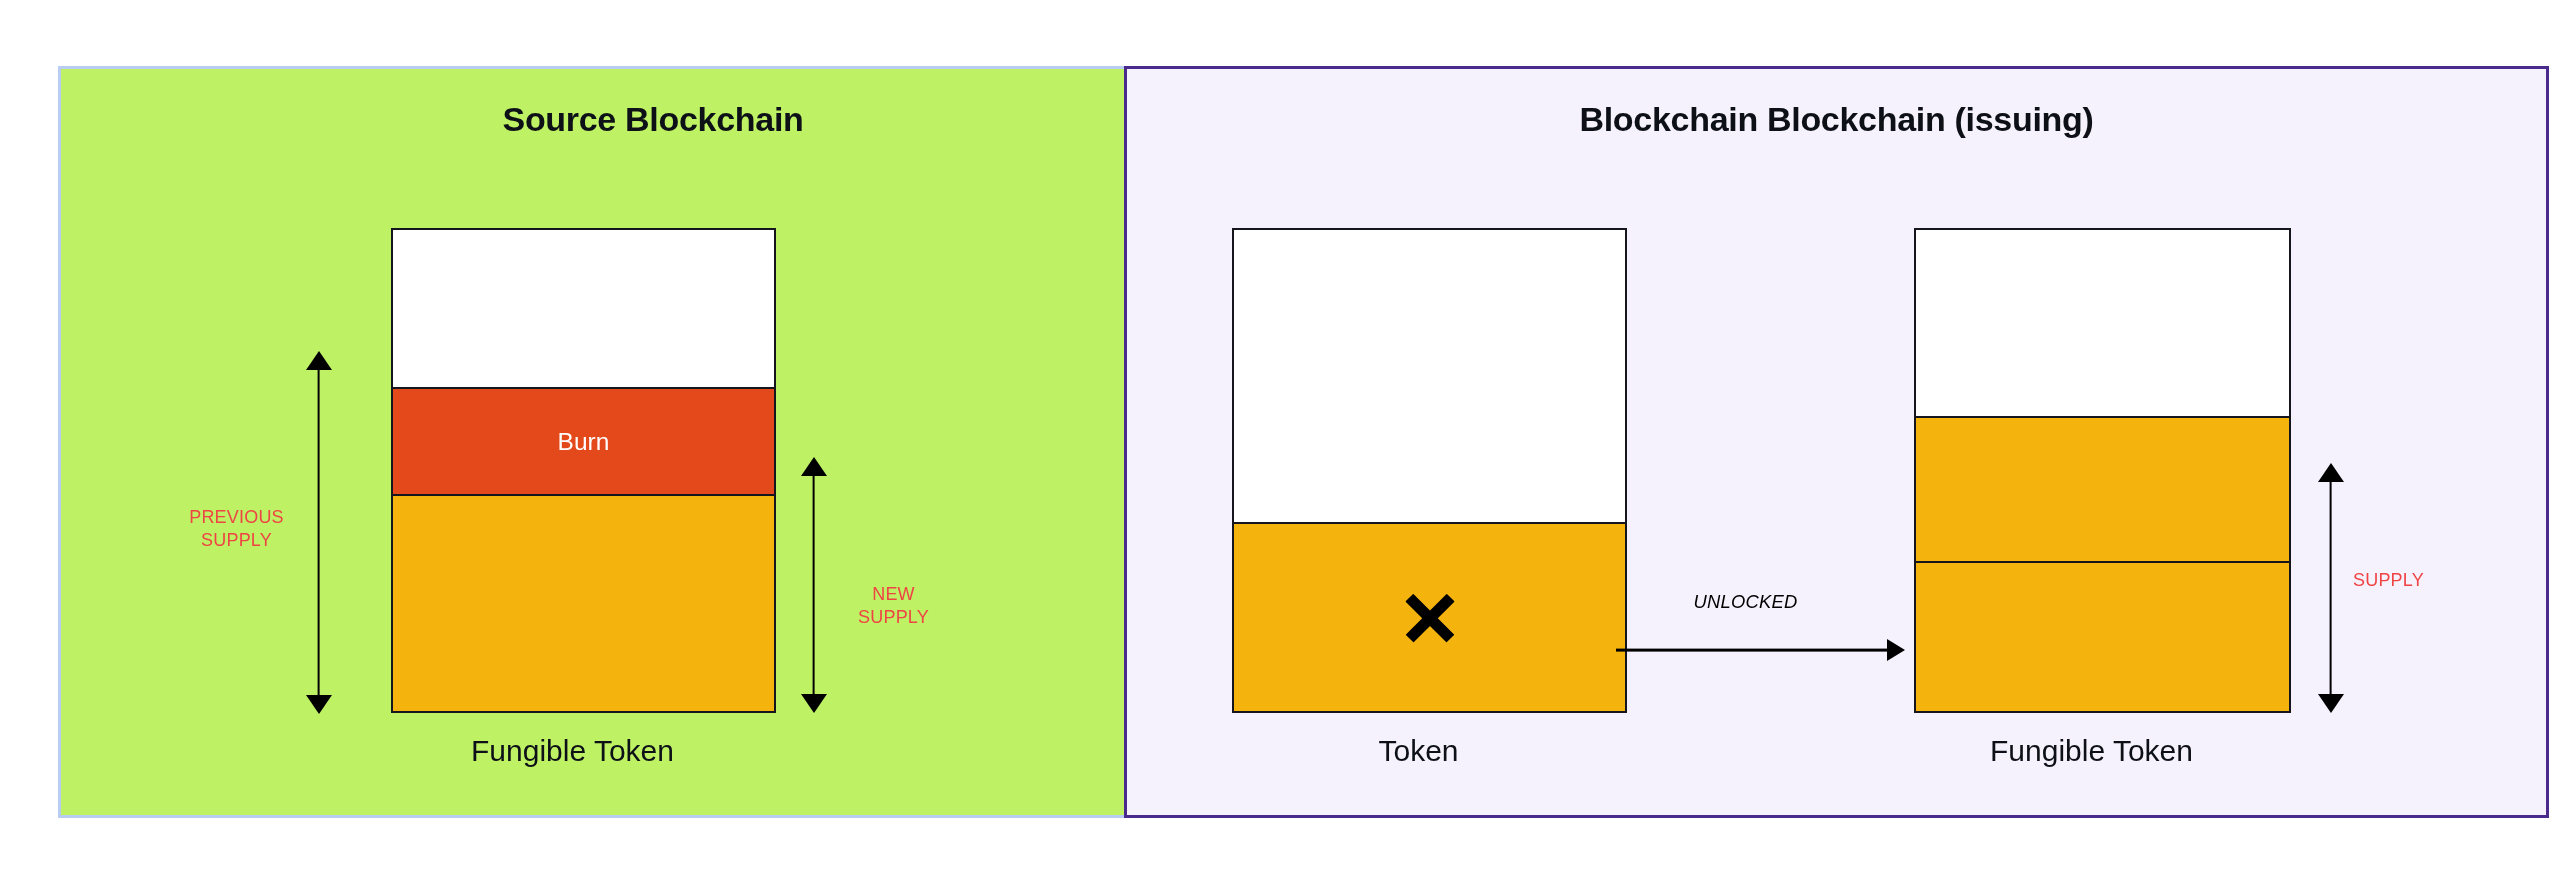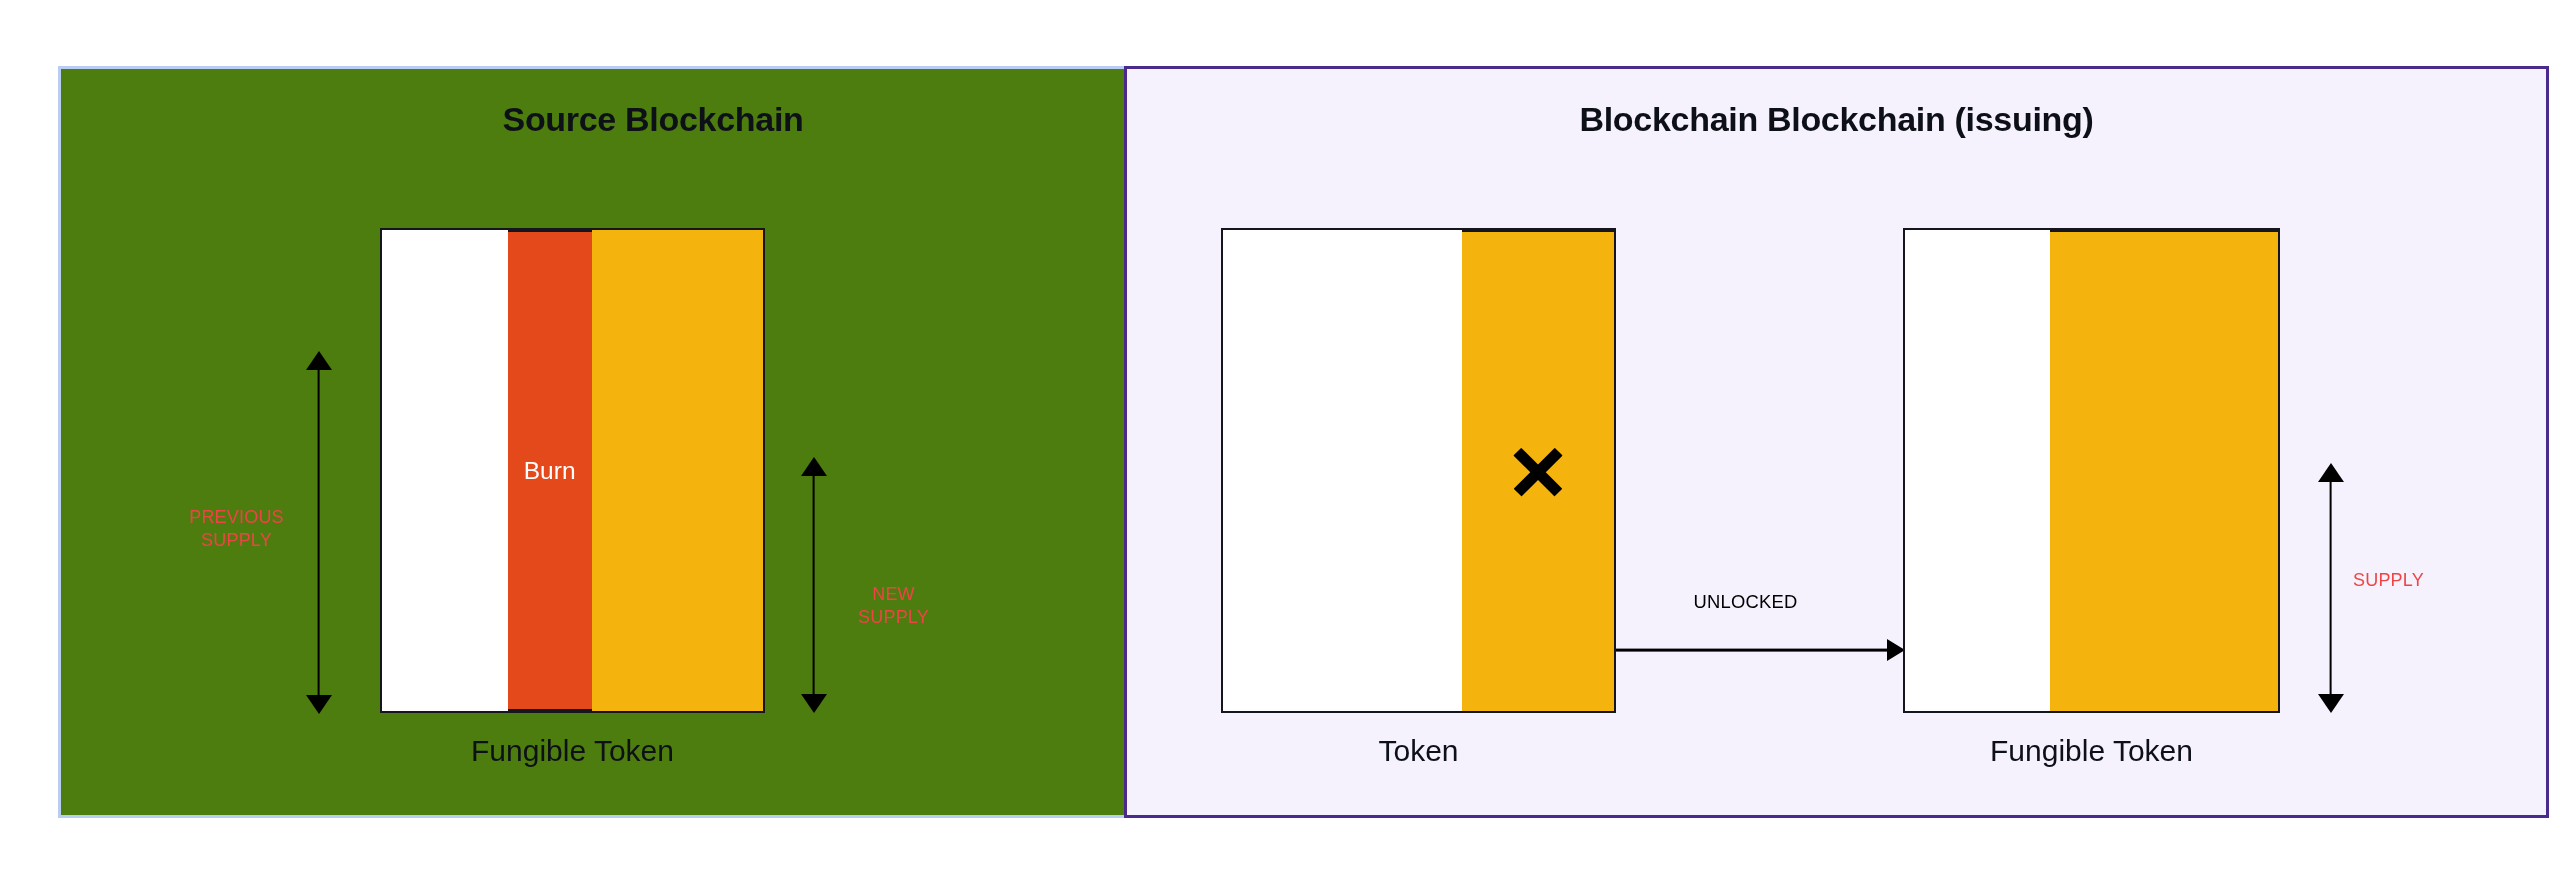--- a/index.html
+++ b/index.html
@@ -2,31 +2,31 @@
 <html style="font-size:9px"><head>
 <meta charset="utf-8">
 <style>
   html,body{margin:0;padding:0;background:#ffffff;}
   body{width:2576px;height:881px;position:relative;overflow:hidden;
        font-family:"Liberation Sans","DejaVu Sans",sans-serif;
        -webkit-font-smoothing:antialiased;}
 
   .panel{position:absolute;box-sizing:border-box;}
   #source-panel{left:58px;top:66px;width:1190px;height:752px;
-                background:#4d7c0f;border:3.3px solid #B9CCF2;}
+                background:#bef264;border:3.3px solid #B9CCF2;}
   #destination-panel{left:1124px;top:66px;width:1425px;height:752px;
                      background:#F6F2FD;border:3.9px solid #4B2A8E;}
 
   .panel-title{position:absolute;top:31px;left:0;width:100%;text-align:center;
                font-size:34px;font-weight:700;color:#0D1117;letter-spacing:-0.3px;
                white-space:nowrap;}
 
   
   .stack{position:absolute;box-sizing:border-box;border:2.8px solid #15161D;
-         background:#ffffff;display:flex;flex-direction:row;}
+         background:#ffffff;display:flex;flex-direction:column;margin-left:11px;}
   .seg{box-sizing:border-box;width:100%;position:relative;
        display:flex;align-items:center;justify-content:center;}
   .seg.white{background:#ffffff;}
   .seg.burn{background:#E4491C;border-top:2.8px solid #15161D;
             border-bottom:2.8px solid #15161D;}
   .seg.amber{background:#F5B30D;}
   .seg.amber-top{background:#F5B30D;border-top:2.8px solid #15161D;}
   .seg.amber-div{background:#F5B30D;border-top:2.8px solid #15161D;}
   .seg-label{font-size:24.5px;font-weight:400;color:#ffffff;}
 
@@ -48,21 +48,21 @@
 
   
   #unlocked-arrow{position:absolute;left:1616px;top:639px;width:289px;height:22px;}
   #unlocked-arrow .hshaft{position:absolute;left:0;top:50%;
         transform:translateY(-50%);height:2.8px;width:calc(100% - 15.6px);background:#000;}
   #unlocked-arrow .hhead{position:absolute;right:0;top:50%;
         transform:translateY(-50%);width:0;height:0;
         border-top:11.7px solid transparent;border-bottom:11.7px solid transparent;
         border-left:18px solid #000;}
   #unlocked-label{position:absolute;left:1616px;top:591px;width:259px;
-        text-align:center;font-size:18.4px;color:#000;letter-spacing:0.2px;}
+        text-align:center;font-size:18.4px;color:#000;letter-spacing:0.2px;font-style:italic;}
 
   
   .x-mark{position:relative;width:56px;height:56px;}
   .x-mark i{position:absolute;left:50%;top:50%;width:58px;height:10.6px;
             background:#000;border-radius:0.6px;}
   .x-mark i.a{transform:translate(-50%,-50%) rotate(45deg);}
   .x-mark i.b{transform:translate(-50%,-50%) rotate(-45deg);}
 </style>
 </head>
 <body>

